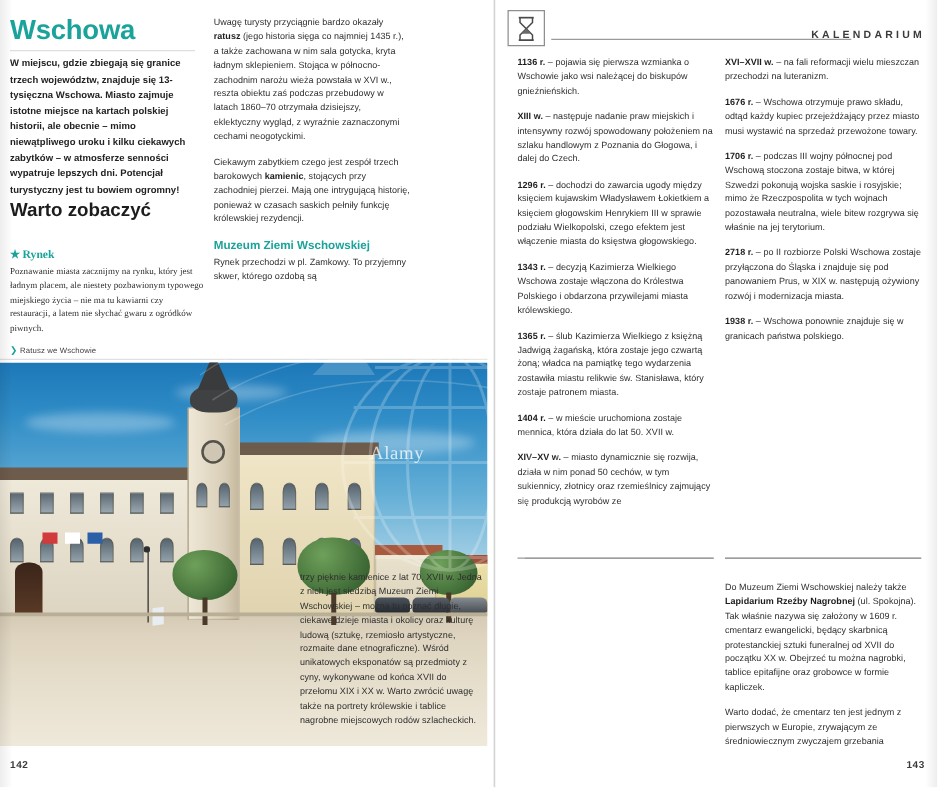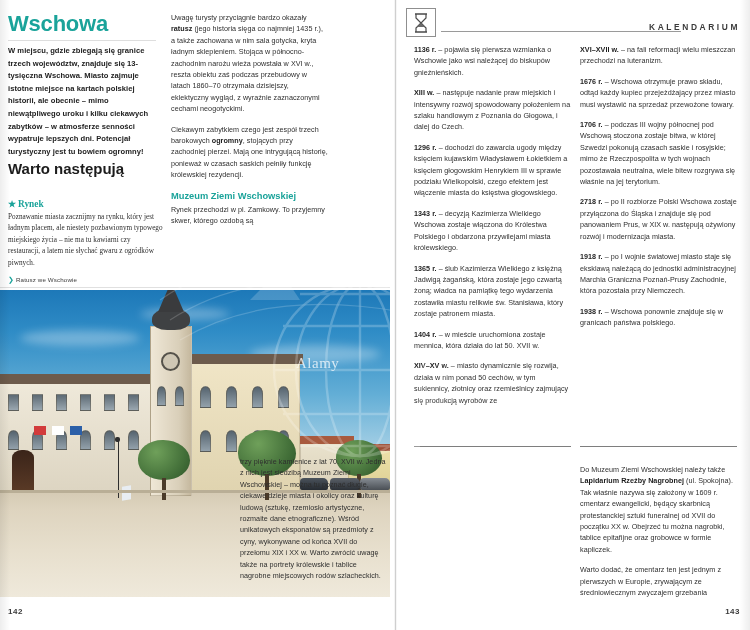--- a/index.html
+++ b/index.html
@@ -320,32 +320,32 @@
 
 <div id="spread">
 
   <div class="page" id="page-left">
 
     <div id="title-wschowa">Wschowa</div>
     <div id="title-rule"></div>
 
     <div id="lede" class="body-text">W miejscu, gdzie zbiegają się granice trzech województw, znajduje się 13-tysięczna Wschowa. Miasto zajmuje istotne miejsce na kartach polskiej historii, ale obecnie – mimo niewątpliwego uroku i kilku ciekawych zabytków – w atmosferze senności wypatruje lepszych dni. Potencjał turystyczny jest tu bowiem ogromny!</div>
 
-    <div id="h2-warto">Warto następują</div>
+    <div id="h2-warto">Warto zobaczyć</div>
 
     <div id="sec-rynek">
       <div class="sub-head">
         <span class="star">★</span><span>Rynek</span>
       </div>
       <div class="body-text">Poznawanie miasta zacznijmy na rynku, który jest ładnym placem, ale niestety pozbawionym typowego miejskiego życia – nie ma tu kawiarni czy restauracji, a latem nie słychać gwaru z ogródków piwnych.</div>
     </div>
 
     <div id="mid-col">
       <p class="body-text"><span>Uwagę turysty przyciągnie bardzo okazały </span><b>ratusz</b><span> (jego historia sięga co najmniej 1435 r.), a także zachowana w nim sala gotycka, kryta ładnym sklepieniem. Stojąca w północno-zachodnim narożu wieża powstała w XVI w., reszta obiektu zaś podczas przebudowy w latach 1860–70 otrzymała dzisiejszy, eklektyczny wygląd, z wyraźnie zaznaczonymi cechami neogotyckimi.</span></p>
-      <p class="body-text"><span>Ciekawym zabytkiem czego jest zespół trzech barokowych </span><b>ogromny</b><span>, stojących przy zachodniej pierzei. Mają one intrygującą historię, ponieważ w czasach saskich pełniły funkcję królewskiej rezydencji.</span></p>
+      <p class="body-text"><span>Ciekawym zabytkiem czego jest zespół trzech barokowych </span><b>kamienic</b><span>, stojących przy zachodniej pierzei. Mają one intrygującą historię, ponieważ w czasach saskich pełniły funkcję królewskiej rezydencji.</span></p>
       <div class="sub-head">Muzeum Ziemi Wschowskiej</div>
       <p class="body-text">Rynek przechodzi w pl. Zamkowy. To przyjemny skwer, którego ozdobą są</p>
     </div>
 
     <div id="photo-caption">
       <span class="chev">❯</span><span>Ratusz we Wschowie</span>
     </div>
     <div id="caption-rule"></div>
 
     <div id="photo">
@@ -456,23 +456,22 @@
         <p class="body-text"><b>XIII w.</b><span> – następuje nadanie praw miejskich i intensywny rozwój spowodowany położeniem na szlaku handlowym z Poznania do Głogowa, i dalej do Czech.</span></p>
         <p class="body-text"><b>1296 r.</b><span> – dochodzi do zawarcia ugody między księciem kujawskim Władysławem Łokietkiem a księciem głogowskim Henrykiem III w sprawie podziału Wielkopolski, czego efektem jest włączenie miasta do księstwa głogowskiego.</span></p>
         <p class="body-text"><b>1343 r.</b><span> – decyzją Kazimierza Wielkiego Wschowa zostaje włączona do Królestwa Polskiego i obdarzona przywilejami miasta królewskiego.</span></p>
         <p class="body-text"><b>1365 r.</b><span> – ślub Kazimierza Wielkiego z księżną Jadwigą żagańską, która zostaje jego czwartą żoną; władca na pamiątkę tego wydarzenia zostawiła miastu relikwie św. Stanisława, który zostaje patronem miasta.</span></p>
         <p class="body-text"><b>1404 r.</b><span> – w mieście uruchomiona zostaje mennica, która działa do lat 50. XVII w.</span></p>
         <p class="body-text"><b>XIV–XV w.</b><span> – miasto dynamicznie się rozwija, działa w nim ponad 50 cechów, w tym sukiennicy, złotnicy oraz rzemieślnicy zajmujący się produkcją wyrobów ze</span></p>
       </div>
     <div class="kal-col" id="kal-col-2">
         <p class="body-text"><b>XVI–XVII w.</b><span> – na fali reformacji wielu mieszczan przechodzi na luteranizm.</span></p>
         <p class="body-text"><b>1676 r.</b><span> – Wschowa otrzymuje prawo składu, odtąd każdy kupiec przejeżdżający przez miasto musi wystawić na sprzedaż przewożone towary.</span></p>
-        <p class="body-text"><b>1706 r.</b><span> – podczas III wojny północnej pod Wschową stoczona zostaje bitwa, w której Szwedzi pokonują czasach saskie i rosyjskie; mimo że Rzeczpospolita w tych wojnach pozostawała neutralna, wiele bitew rozgrywa się właśnie na jej terytorium.</span></p>
+        <p class="body-text"><b>1706 r.</b><span> – podczas III wojny północnej pod Wschową stoczona zostaje bitwa, w której Szwedzi pokonują wojska saskie i rosyjskie; mimo że Rzeczpospolita w tych wojnach pozostawała neutralna, wiele bitew rozgrywa się właśnie na jej terytorium.</span></p>
         <p class="body-text"><b>2718 r.</b><span> – po II rozbiorze Polski Wschowa zostaje przyłączona do Śląska i znajduje się pod panowaniem Prus, w XIX w. następują ożywiony rozwój i modernizacja miasta.</span></p>
-        <p class="body-text"><b>1918 r.</b><span> – po I wojnie światowej miasto staje się eksklawą należącą do jednostki administracyjnej Marchia Graniczna Poznań-Prusy Zachodnie, która pozostała przy Niemczech.</span></p>
         <p class="body-text"><b>1938 r.</b><span> – Wschowa ponownie znajduje się w granicach państwa polskiego.</span></p>
       </div>
 
     <div class="col-rule" id="rule-c1"></div>
     <div class="col-rule" id="rule-c2"></div>
 
     <div class="after-col" id="after-c2">
       <p class="body-text"><span>Do Muzeum Ziemi Wschowskiej należy także </span><b>Lapidarium Rzeźby Nagrobnej</b><span> (ul. Spokojna). Tak właśnie nazywa się założony w 1609 r. cmentarz ewangelicki, będący skarbnicą protestanckiej sztuki funeralnej od XVII do początku XX w. Obejrzeć tu można nagrobki, tablice epitafijne oraz grobowce w formie kapliczek.</span></p>
       <p class="body-text">Warto dodać, że cmentarz ten jest jednym z pierwszych w Europie, zrywającym ze średniowiecznym zwyczajem grzebania</p>
     </div>

